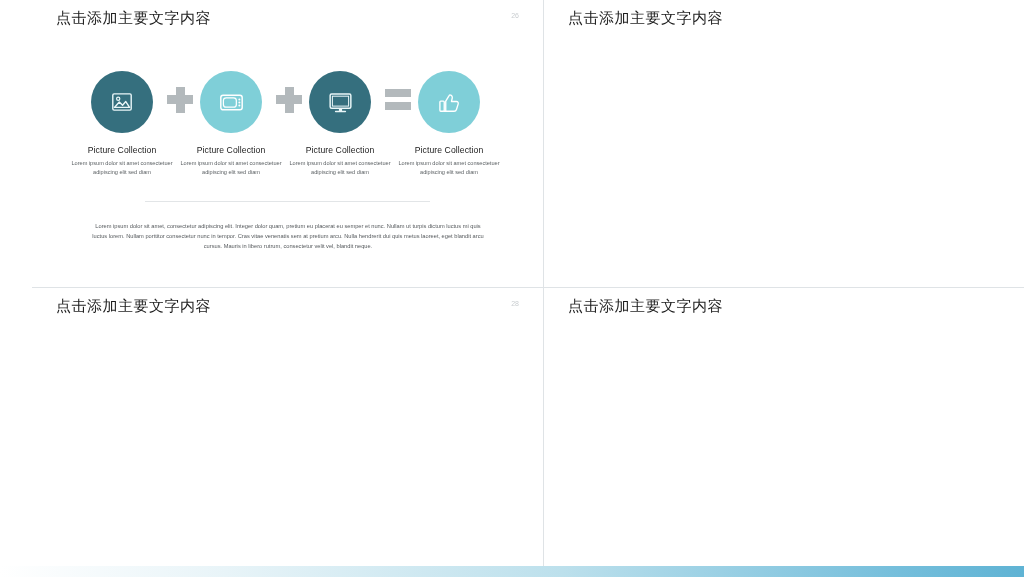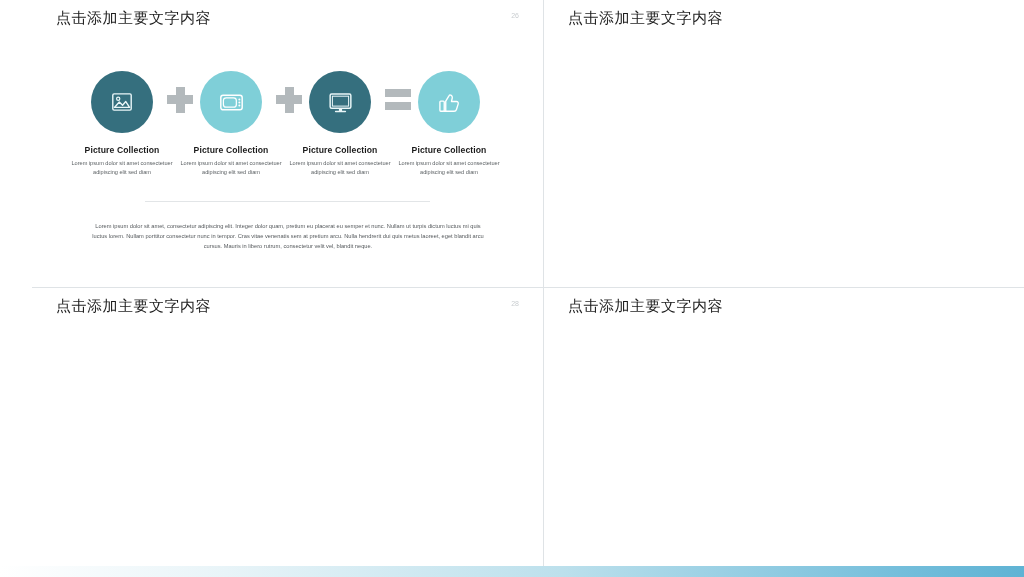--- a/index.html
+++ b/index.html
@@ -19,21 +19,21 @@
   .pageno{position:absolute;right:24px;top:12px;font-size:7px;color:#c9cdd0;}
 
   
   .circrow{position:absolute;left:0;top:62px;width:512px;height:80px;}
   .circ{position:absolute;width:62px;height:62px;border-radius:50%;
         display:flex;align-items:center;justify-content:center;}
   .c-dark{background:#356f7e;}
   .c-light{background:#7fcfd8;}
   .plus-v{position:absolute;background:#b3b9bc;}
   .cap{position:absolute;width:118px;text-align:center;}
-  .cap h4{margin:0;font-size:8.6px;font-weight:bold;color:#1a1a1a;letter-spacing:.1px;}
+  .cap h4{margin:0;font-size:8.6px;font-weight:normal;color:#1a1a1a;letter-spacing:.1px;}
   .cap p{margin:4px 0 0;font-size:5.6px;line-height:1.55;color:#5d6265;}
   .divider{position:absolute;left:113px;top:201px;width:285px;height:1px;background:#e2e5e7;}
   .showcase{position:absolute;left:56px;top:215px;width:400px;text-align:center;}
   .showcase h4{margin:0;font-size:9px;font-weight:bold;color:#1a1a1a;}
   .showcase p{margin:7px 0 0;font-size:5.7px;line-height:1.75;color:#55595c;}
 
   .bottombar{position:absolute;left:0;bottom:0;width:1024px;height:11px;
              background:linear-gradient(to right,#ffffff 0%,#e8f4f8 22%,#bce0ec 55%,#74bedb 88%,#5fb3d4 100%);}
 </style>
 </head>

